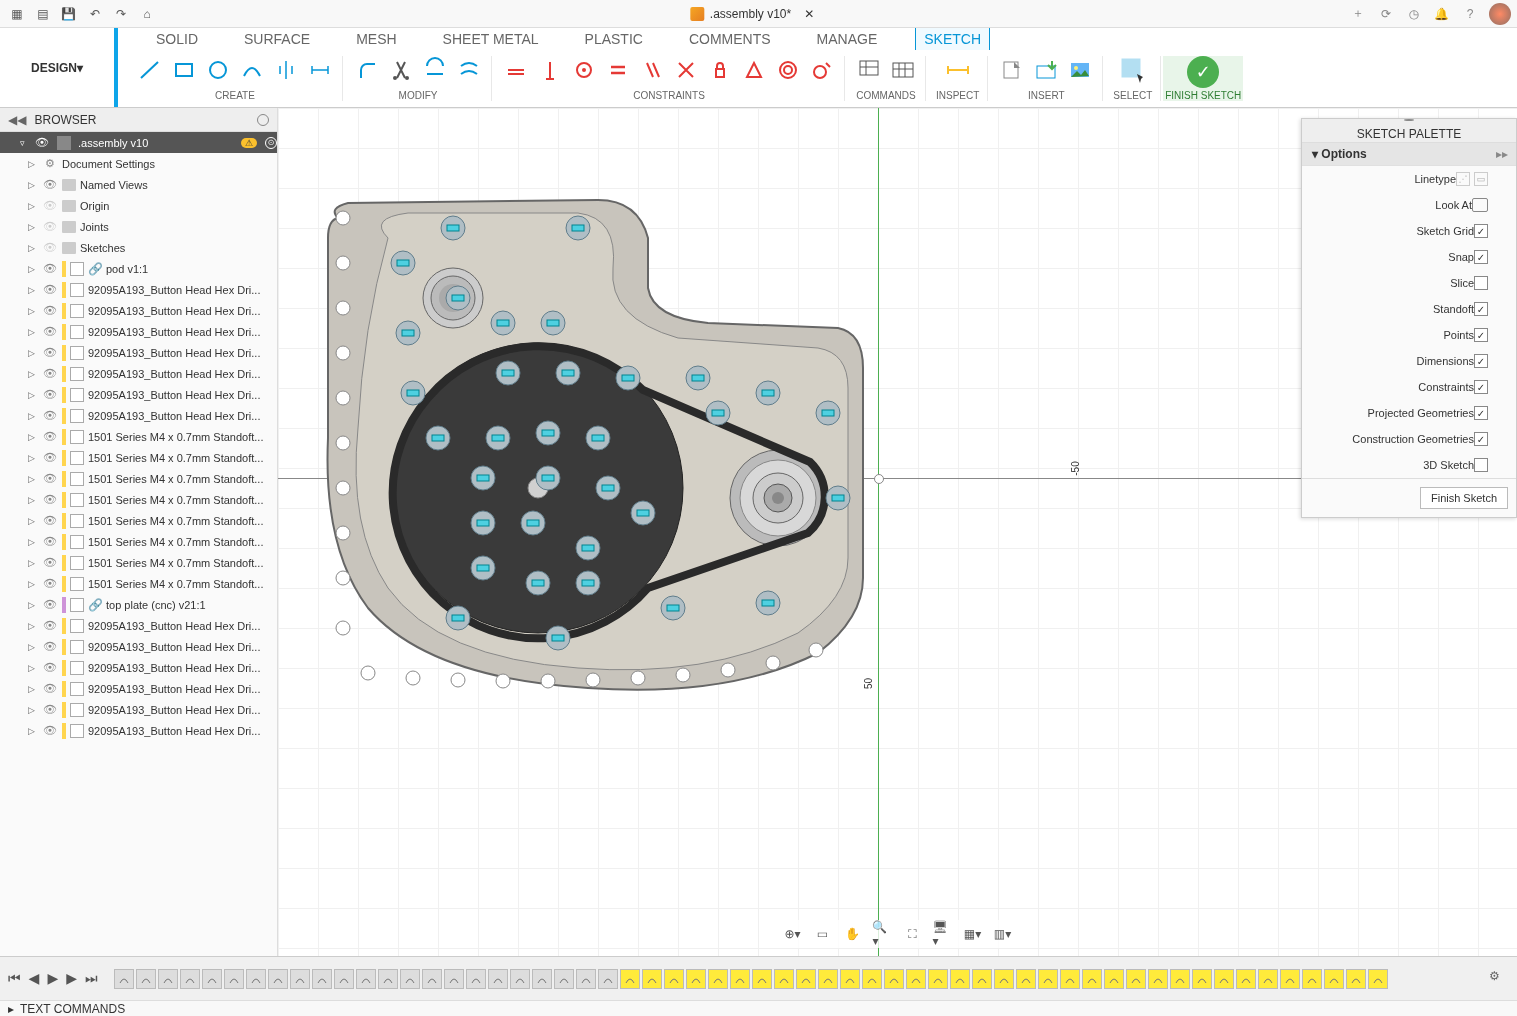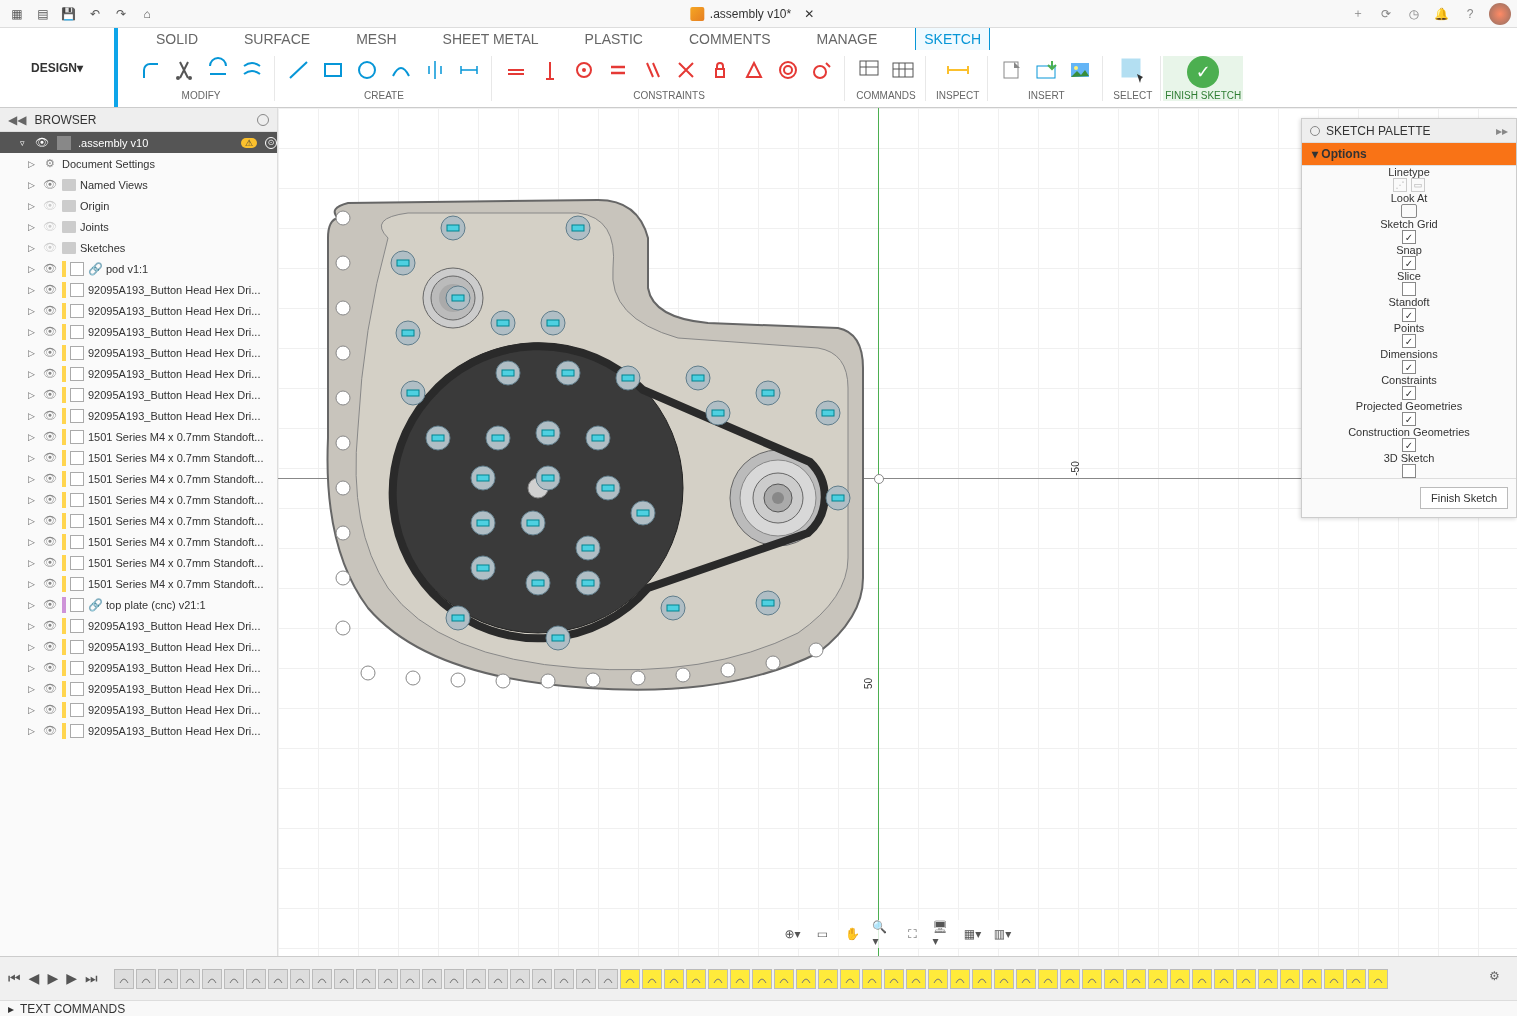--- a/index.html
+++ b/index.html
@@ -49,25 +49,25 @@
 .grid{position:absolute;inset:0;background-image:linear-gradient(#f0f0f0 1px,transparent 1px),linear-gradient(90deg,#f0f0f0 1px,transparent 1px);background-size:40px 40px;}
 .axis-v{position:absolute;left:600px;top:0;bottom:0;width:1px;background:#4caf50;}
 .axis-h{position:absolute;top:370px;left:0;right:0;height:1px;background:#888;}
 .part{position:absolute;left:30px;top:80px;width:560px;height:510px;}
 .part svg{width:100%;height:100%;}
 .viewcube{position:absolute;top:30px;right:20px;width:60px;height:50px;background:#fff;border:1px solid #ccc;box-shadow:0 1px 3px rgba(0,0,0,.2);display:flex;align-items:center;justify-content:center;font-size:11px;font-weight:600;cursor:pointer;}
 .vc-y{position:absolute;top:20px;right:86px;color:#8bc34a;font-weight:bold;}
 .vc-x{position:absolute;top:62px;right:8px;color:#f44336;font-weight:bold;}
 .vc-z{position:absolute;top:72px;right:84px;color:#2196f3;font-weight:bold;font-size:10px;}
 .palette{position:absolute;top:118px;right:0;width:216px;background:#fafafa;border:1px solid #ccc;box-shadow:-1px 1px 4px rgba(0,0,0,.15);}
-.pal-hdr{height:24px;background:#eee;display:flex;align-items:center;padding:0 8px;gap:6px;border-bottom:1px solid #ddd;}
+.pal-hdr{height:24px;background:#eee;display:flex;align-items:center;padding:0 8px;gap:6px;border-bottom:1px solid #ddd;flex-direction:column;}
 .pal-hdr .d{width:10px;height:10px;border:1px solid #888;border-radius:50%;}
 .pal-hdr .exp{margin-left:auto;cursor:pointer;color:#888;}
-.pal-sec{padding:4px 10px;font-weight:600;background:#f97316;border-bottom:1px solid #e0e0e0;cursor:pointer;}
-.pal-row{height:26px;display:flex;align-items:center;padding:0 28px;justify-content:flex-end;flex-direction:column;}
+.pal-sec{padding:4px 10px;font-weight:600;background:#e5e5e5;border-bottom:1px solid #e0e0e0;cursor:pointer;}
+.pal-row{height:26px;display:flex;align-items:center;padding:0 28px;justify-content:flex-end;}
 .pal-row .lb{font-size:11px;}
 .chk2{width:14px;height:14px;border:1px solid #888;display:flex;align-items:center;justify-content:center;font-size:10px;background:#fff;cursor:pointer;}
 .chk2.on::after{content:"✓";color:#333;}
 .pal-foot{padding:8px;display:flex;justify-content:flex-end;border-top:1px solid #ddd;}
 .pal-foot button{padding:4px 10px;background:#fff;border:1px solid #bbb;cursor:pointer;font-size:11px;}
 .viewbar{position:absolute;bottom:8px;left:50%;transform:translateX(-50%);display:flex;gap:10px;background:rgba(255,255,255,.8);padding:4px 8px;border-radius:3px;}
 .viewbar .vb{width:20px;height:20px;display:flex;align-items:center;justify-content:center;cursor:pointer;color:#555;}
 .timeline{height:44px;background:#f0f0f0;border-top:1px solid #ccc;display:flex;align-items:center;padding:0 8px;gap:6px;}
 .tl-ctrl{display:flex;gap:8px;margin-right:10px;}
 .tl-ctrl .c{cursor:pointer;color:#555;font-size:14px;}
@@ -120,20 +120,55 @@
         <span>PLASTIC</span>
         <span>COMMENTS</span>
         <span>MANAGE</span>
         <span class="active">SKETCH</span>
       </div>
     <div class="ribbon-tools">
       <div class="tool-group">
         <div class="tool-row">
           <div class="tool-ico">
               <svg width="24" height="24">
+                <path d="M3 20 L20 4" stroke="#0696d7" stroke-width="2"></path>
+              </svg>
+            </div>
+          <div class="tool-ico">
+              <svg width="24" height="24">
+                <rect x="4" y="6" width="16" height="12" stroke="#0696d7" fill="none" stroke-width="2"></rect>
+              </svg>
+            </div>
+          <div class="tool-ico">
+              <svg width="24" height="24">
+                <circle cx="12" cy="12" r="8" stroke="#0696d7" fill="none" stroke-width="2"></circle>
+              </svg>
+            </div>
+          <div class="tool-ico">
+              <svg width="24" height="24">
+                <path d="M4 18 Q12 2 20 18" stroke="#0696d7" fill="none" stroke-width="2"></path>
+              </svg>
+            </div>
+          <div class="tool-ico">
+              <svg width="24" height="24">
+                <path d="M12 3 v18 M6 8 v8 M18 8 v8" stroke="#0696d7" stroke-width="1.5"></path>
+              </svg>
+            </div>
+          <div class="tool-ico">
+              <svg width="24" height="24">
+                <path d="M4 12 h16 M4 8 v8 M20 8 v8" stroke="#0696d7" stroke-width="1.5"></path>
+              </svg>
+            </div>
+        </div>
+        <div class="tool-lbl">CREATE</div>
+      </div>
+      <div class="tool-group">
+        <div class="tool-row">
+          <div class="tool-ico">
+              <svg width="24" height="24">
                 <path d="M6 20 v-8 a6 6 0 0 1 6 -6 h8" stroke="#0696d7" fill="none" stroke-width="2"></path>
               </svg>
             </div>
           <div class="tool-ico">
               <svg width="24" height="24">
                 <path d="M8 4 l8 16 M16 4 l-8 16" stroke="#555" stroke-width="2"></path>
                 <circle cx="6" cy="20" r="2" fill="#555"></circle>
                 <circle cx="18" cy="20" r="2" fill="#555"></circle>
               </svg>
             </div>
@@ -142,55 +177,20 @@
                 <path d="M4 8 a8 8 0 0 1 16 0 M4 16 h16" stroke="#0696d7" fill="none" stroke-width="2"></path>
               </svg>
             </div>
           <div class="tool-ico">
               <svg width="24" height="24">
                 <path d="M4 8 q8 -6 16 0 M4 16 q8 -6 16 0" stroke="#0696d7" fill="none" stroke-width="2"></path>
               </svg>
             </div>
         </div>
         <div class="tool-lbl">MODIFY</div>
-      </div>
-      <div class="tool-group">
-        <div class="tool-row">
-          <div class="tool-ico">
-              <svg width="24" height="24">
-                <path d="M3 20 L20 4" stroke="#0696d7" stroke-width="2"></path>
-              </svg>
-            </div>
-          <div class="tool-ico">
-              <svg width="24" height="24">
-                <rect x="4" y="6" width="16" height="12" stroke="#0696d7" fill="none" stroke-width="2"></rect>
-              </svg>
-            </div>
-          <div class="tool-ico">
-              <svg width="24" height="24">
-                <circle cx="12" cy="12" r="8" stroke="#0696d7" fill="none" stroke-width="2"></circle>
-              </svg>
-            </div>
-          <div class="tool-ico">
-              <svg width="24" height="24">
-                <path d="M4 18 Q12 2 20 18" stroke="#0696d7" fill="none" stroke-width="2"></path>
-              </svg>
-            </div>
-          <div class="tool-ico">
-              <svg width="24" height="24">
-                <path d="M12 3 v18 M6 8 v8 M18 8 v8" stroke="#0696d7" stroke-width="1.5"></path>
-              </svg>
-            </div>
-          <div class="tool-ico">
-              <svg width="24" height="24">
-                <path d="M4 12 h16 M4 8 v8 M20 8 v8" stroke="#0696d7" stroke-width="1.5"></path>
-              </svg>
-            </div>
-        </div>
-        <div class="tool-lbl">CREATE</div>
       </div>
       <div class="tool-group">
         <div class="tool-row">
           <div class="tool-ico">
               <svg width="22" height="22">
                 <path d="M3 11 h16 M3 15 h16" stroke="#e53935" stroke-width="2"></path>
               </svg>
             </div>
           <div class="tool-ico">
               <svg width="22" height="22">

